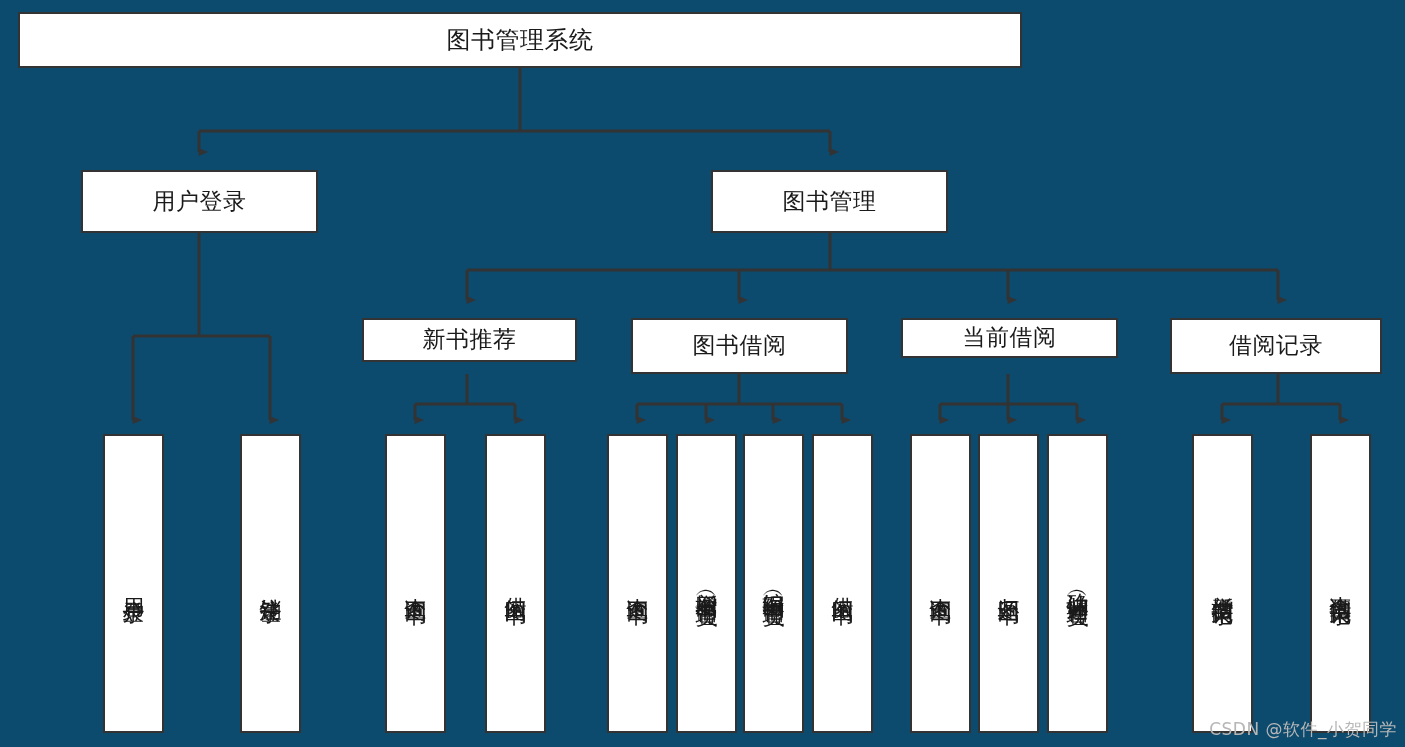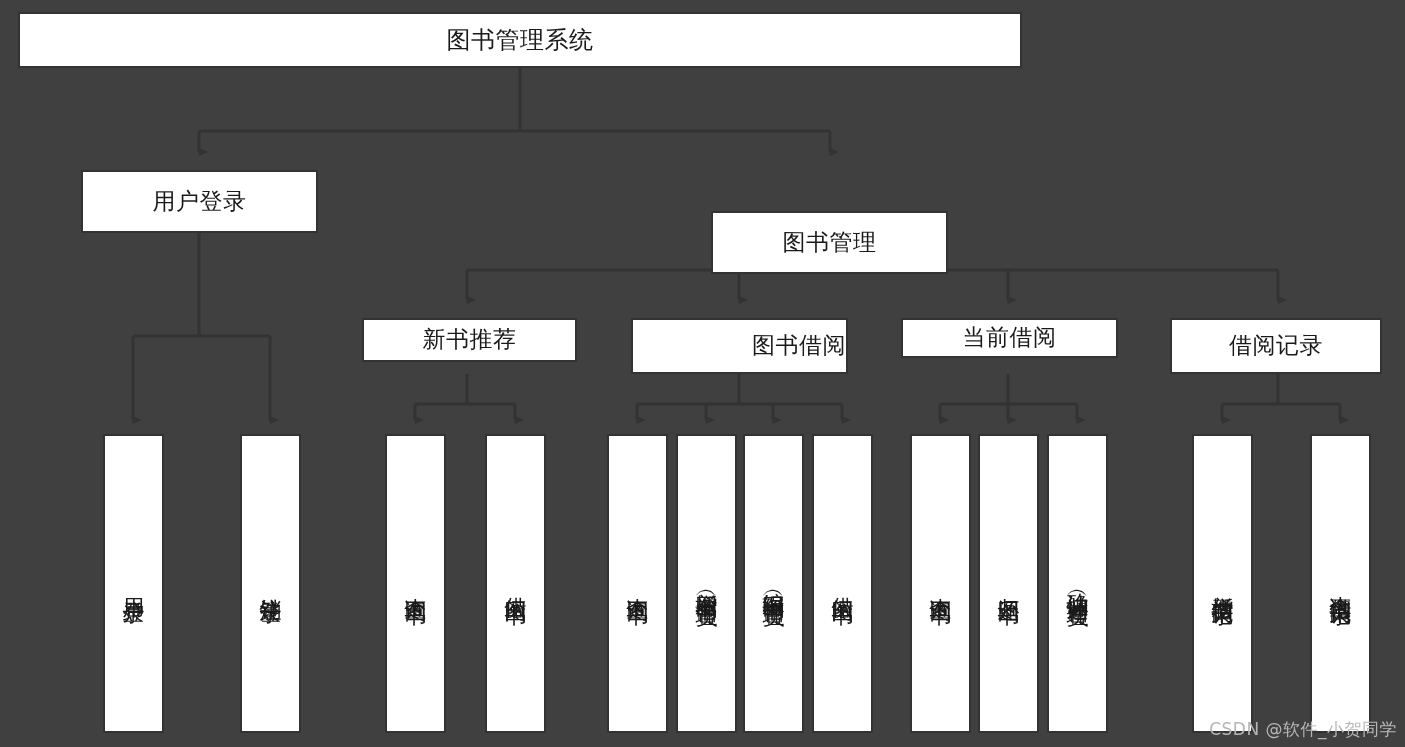--- a/index.html
+++ b/index.html
@@ -7,21 +7,21 @@
     padding: 0;
     background: #ffffff;
   }
   body {
     font-family: "DejaVu Sans", "Liberation Sans", sans-serif;
   }
   #canvas {
     position: relative;
     width: 1405px;
     height: 747px;
-    background: #404040;
+    background: #0c4a6e;
     overflow: hidden;
   }
   #diagram-svg {
     position: absolute;
     left: 0;
     top: 0;
     width: 1405px;
     height: 747px;
   }
   .node {
@@ -122,28 +122,28 @@
     </g>
   </svg>
 
   <div class="node horiz" id="root-node" style="left:18px; top:12px; width:1004px; height:56px;">
     <span class="lbl">图书管理系统</span>
   </div>
 
   <div class="node horiz" style="left:81px; top:170px; width:237px; height:63px;">
     <span class="lbl">用户登录</span>
   </div>
-  <div class="node horiz" style="left:711px; top:170px; width:237px; height:63px;margin-top:41px;">
+  <div class="node horiz" style="left:711px; top:170px; width:237px; height:63px;">
     <span class="lbl">图书管理</span>
   </div>
 
   <div class="node horiz" style="left:362px; top:318px; width:215px; height:44px;">
     <span class="lbl">新书推荐</span>
   </div>
-  <div class="node horiz" style="left:631px; top:318px; width:217px; height:56px;justify-content:flex-end;">
+  <div class="node horiz" style="left:631px; top:318px; width:217px; height:56px;">
     <span class="lbl">图书借阅</span>
   </div>
   <div class="node horiz" style="left:901px; top:318px; width:217px; height:40px;">
     <span class="lbl">当前借阅</span>
   </div>
   <div class="node horiz" style="left:1170px; top:318px; width:212px; height:56px;">
     <span class="lbl">借阅记录</span>
   </div>
 
   <div class="node vert" style="left:103px; top:434px; width:61px; height:299px;">

